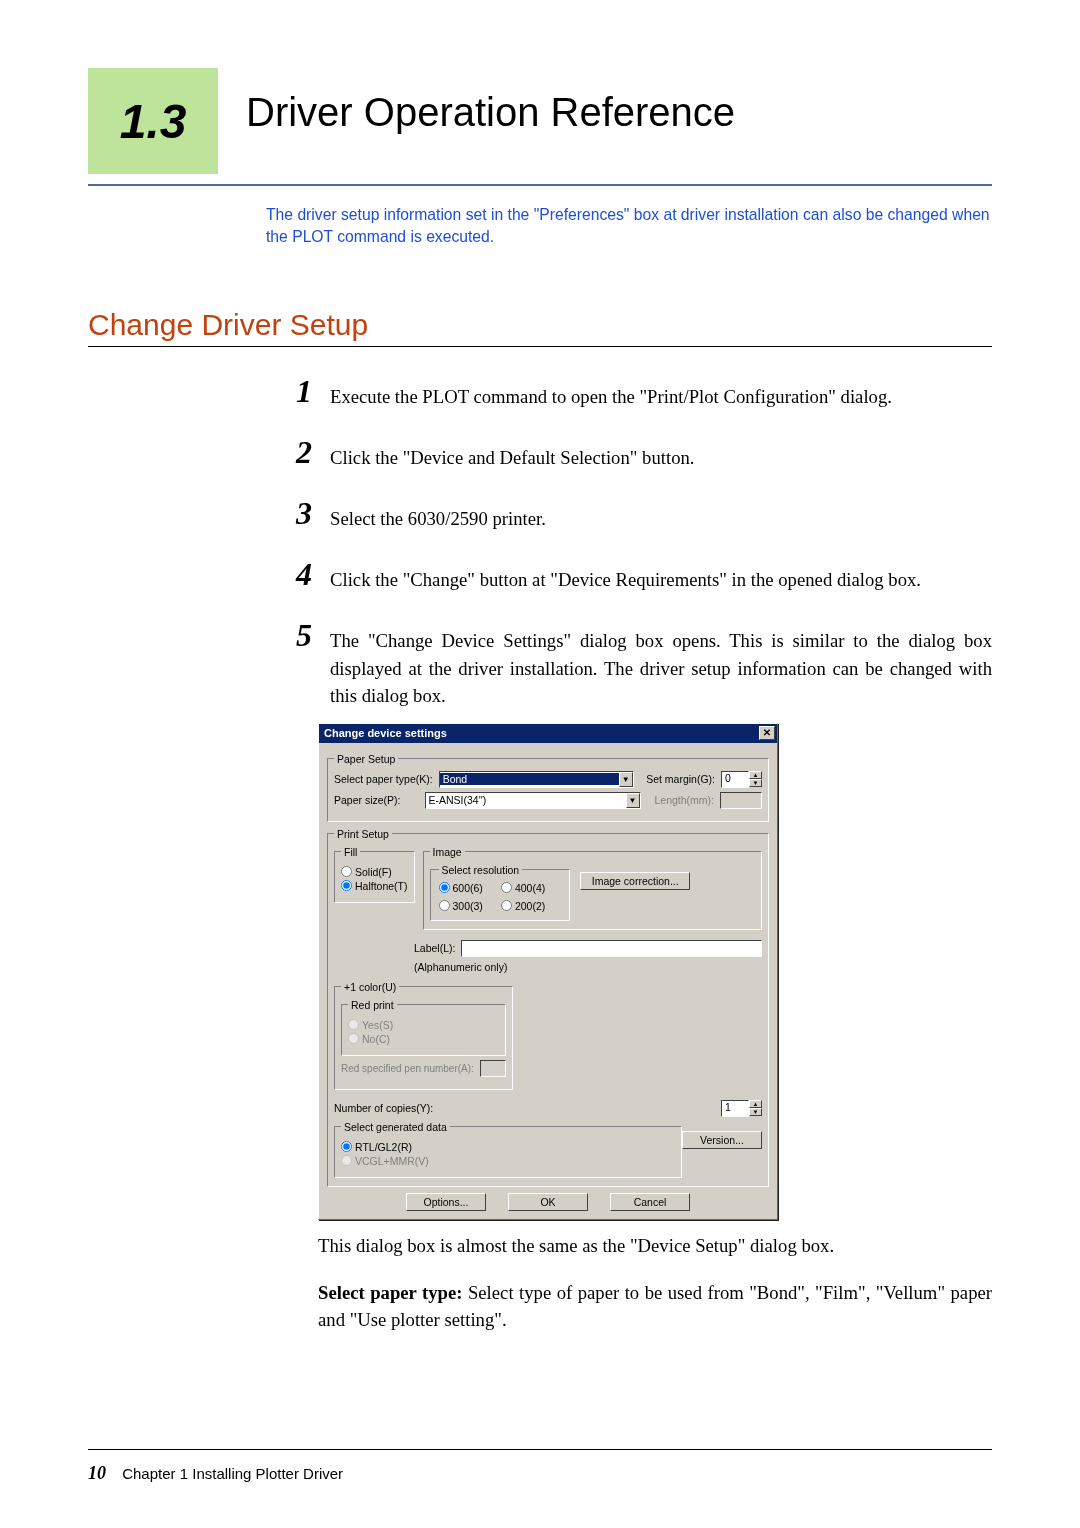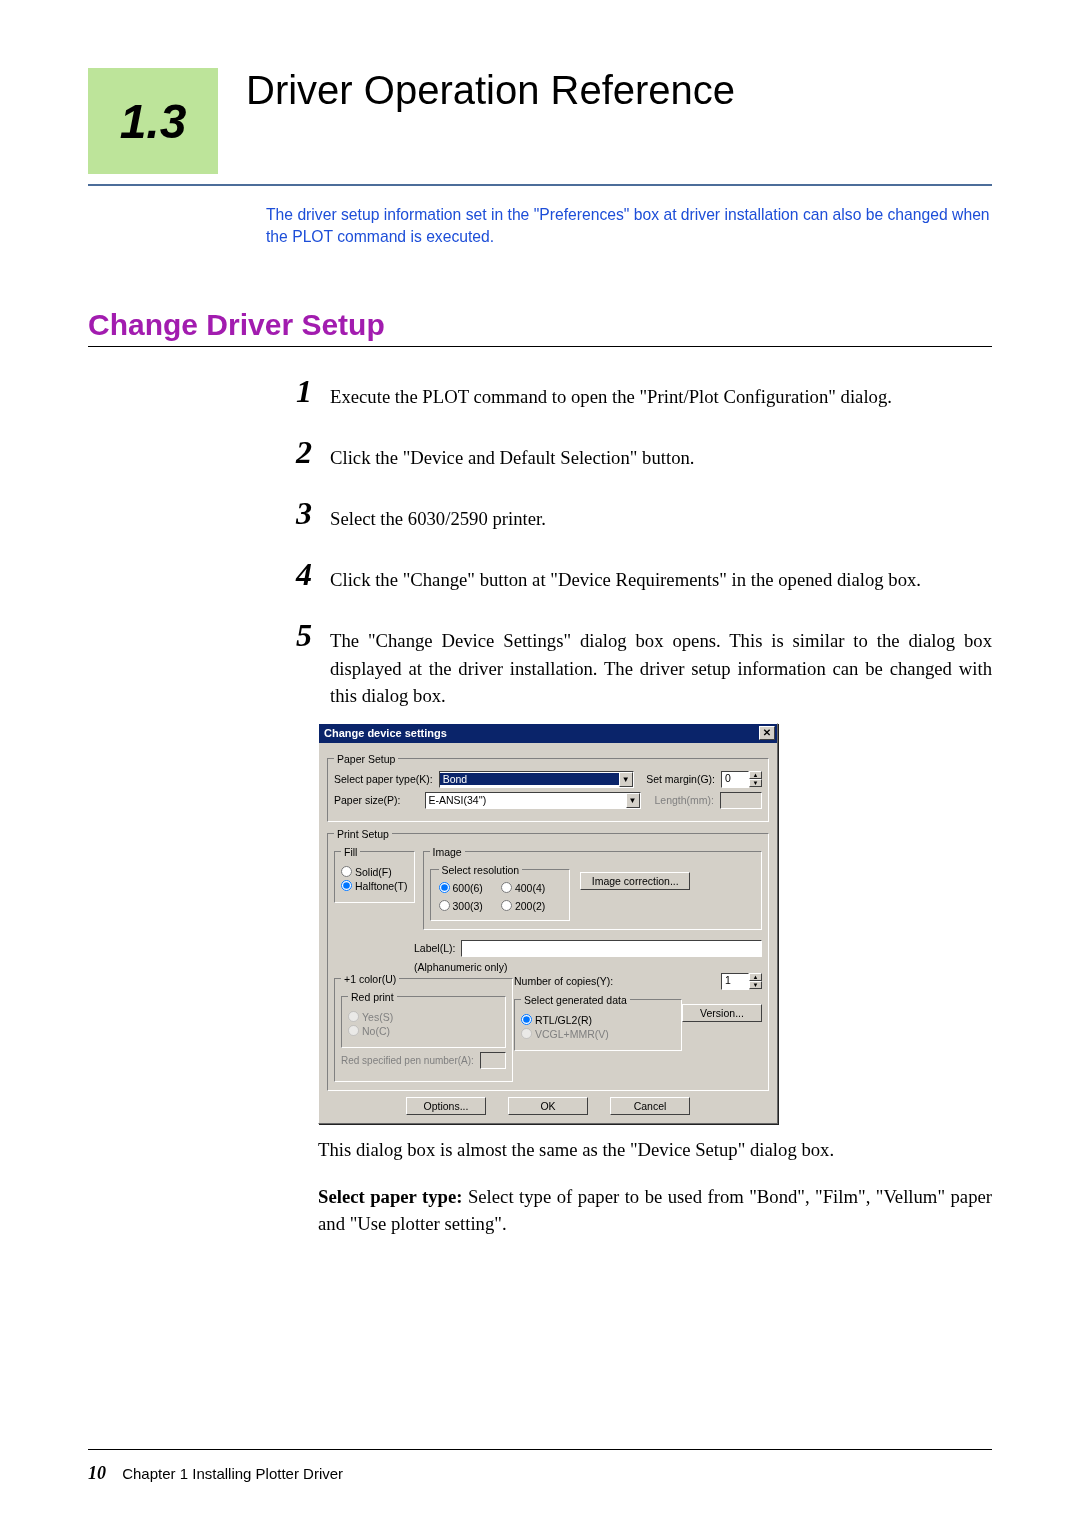--- a/index.html
+++ b/index.html
@@ -7,21 +7,21 @@
     margin: 0;
     background: #ffffff;
     font-family: "Times New Roman", Times, serif;
     color: #000;
     width: 1080px;
     height: 1528px;
     position: relative;
   }
   .header-row {
     display: flex;
-    align-items: flex-start;
+    align-items: center;
     padding-left: 88px;
     padding-top: 68px;
   }
   .section-number-box {
     background: #bde49a;
     width: 130px;
     height: 106px;
     display: flex;
     align-items: center;
     justify-content: center;
@@ -50,22 +50,22 @@
   .intro-text {
     font-family: Arial, Helvetica, sans-serif;
     font-size: 15.7px;
     color: #1d4ed8;
     margin: 18px 88px 0 266px;
     line-height: 1.4;
   }
   .subsection-title {
     font-family: Arial, Helvetica, sans-serif;
     font-size: 30px;
-    font-weight: 700;
-    color: #a21caf;
+    font-weight: 400;
+    color: #c2410c;
     margin: 60px 0 0 88px;
   }
   .sub-rule {
     margin: 4px 88px 0 88px;
     border: none;
     border-top: 1px solid #000;
   }
   .steps {
     margin: 28px 88px 0 296px;
   }
@@ -334,21 +334,21 @@
             </div>
           </fieldset>
         </div>
 
         <div class="row" style="margin-top:10px; margin-left:80px;">
           <span class="lbl">Label(L):</span>
           <div class="txt-in" style="flex:1;"></div>
         </div>
         <div style="margin-left:80px;"><span class="lbl">(Alphanumeric only)</span></div>
 
-        <div style="display:flex; gap:10px; margin-top:0;">
+        <div style="display:flex; gap:10px; margin-top:8px;flex-direction:column;">
 
           <div style="width:170px;">
             <fieldset class="win" style="margin:0;">
               <legend class="lbl-disabled">+1 color(U)</legend>
               <fieldset class="win" style="margin:0 0 4px 0;">
                 <legend class="lbl-disabled">Red print</legend>
                 <label class="radio-row disabled">
                     <input type="radio" disabled="" style="">
                     <span>Yes(S)</span>
                   </label>

